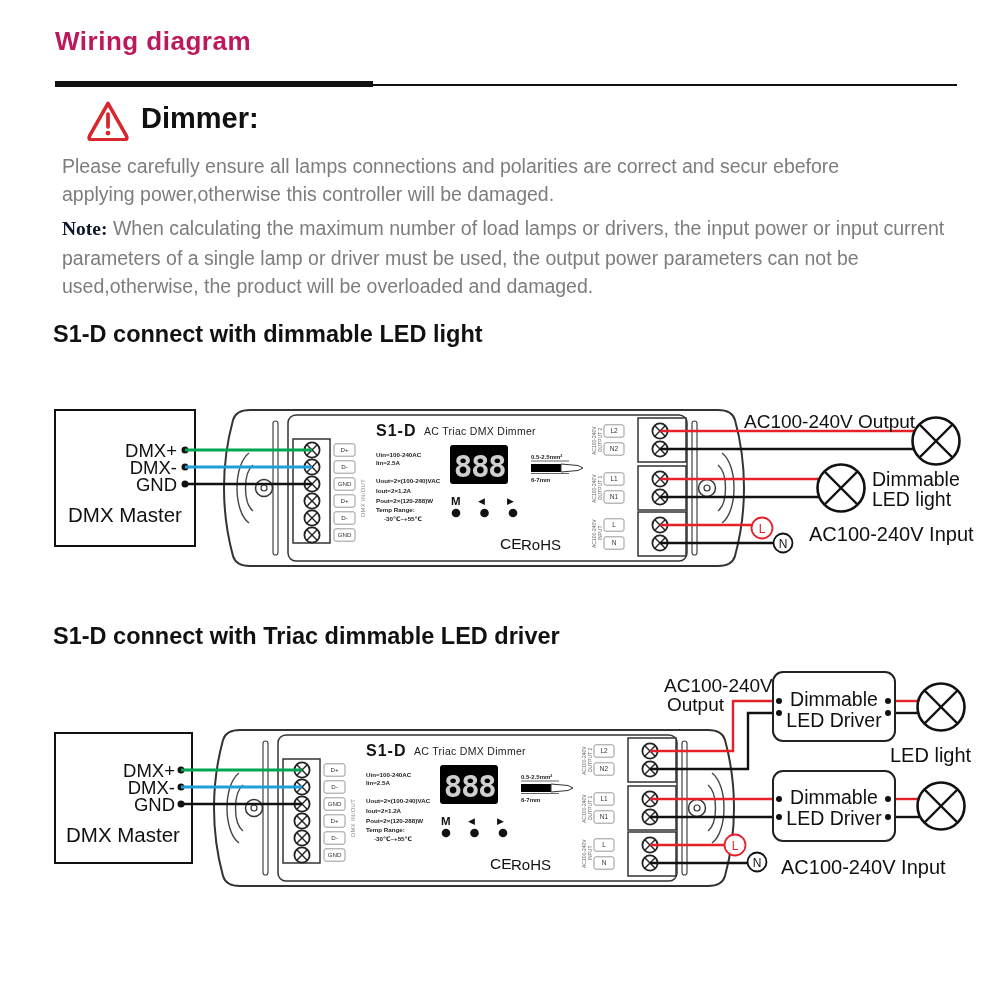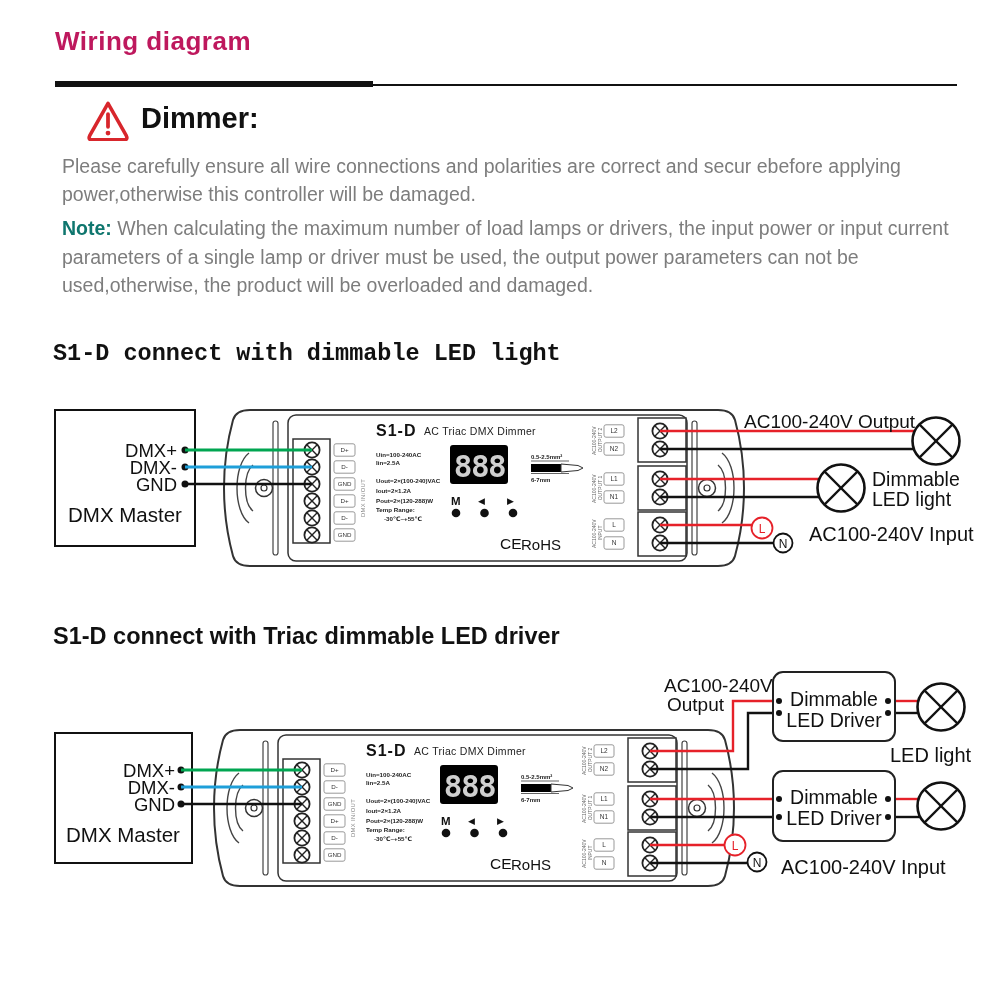--- a/index.html
+++ b/index.html
@@ -5,23 +5,23 @@
   html,body{margin:0;padding:0;}
   body{width:1000px;height:1000px;background:#fff;position:relative;overflow:hidden;
        font-family:"Liberation Sans","DejaVu Sans",sans-serif;}
   .abs{position:absolute;}
   .page-title{left:55px;top:26px;font-size:26px;font-weight:bold;color:#be185d;letter-spacing:.5px;}
   .rule-thick{left:55px;top:81px;width:318px;height:5.5px;background:#111;}
   .rule-thin{left:373px;top:84px;width:584px;height:2px;background:#111;}
   .caution-head{left:141px;top:102px;font-size:29px;font-weight:bold;color:#111;}
   .para{left:62px;top:152px;width:845px;font-size:19.5px;line-height:28px;color:#7d7d7d;}
   .note{left:62px;top:214px;width:912px;font-size:19.5px;line-height:28.5px;color:#7d7d7d;}
-  .note b{color:#0f766e;}
+  .note b{color:#0f172a;font-family:Liberation Serif, serif;}
   .h2{font-size:23.5px;font-weight:bold;color:#111;left:53px;}
-  .h2-1{top:340px;font-family:Liberation Mono, monospace;}
+  .h2-1{top:321px;}
   .h2-2{top:623px;text-align:center;}
   svg.canvas{position:absolute;left:0;top:0;}
   svg text{font-family:"Liberation Sans","DejaVu Sans",sans-serif;}
   .seg{font-family:"DejaVu Sans Mono",monospace;}
 </style>
 </head>
 <body>
 
 <svg class="canvas" width="1000" height="1000" viewBox="0 0 1000 1000">
   <defs>
@@ -268,18 +268,18 @@
 <div class="abs rule-thick"></div>
 <div class="abs rule-thin"></div>
 
 <svg class="abs" style="left:85px;top:99px;" width="46" height="42" viewBox="0 0 44 40">
   <path d="M 22,4 L 39.5,35 Q 41.5,39 36.5,39 L 7.5,39 Q 2.5,39 4.5,35 Z" fill="none" stroke="#d8262c" stroke-width="3.4" stroke-linejoin="round"></path>
   <line x1="22" y1="14.5" x2="22" y2="26.5" stroke="#d8262c" stroke-width="3.6" stroke-linecap="round"></line>
   <circle cx="22" cy="32.5" r="2.3" fill="#d8262c"></circle>
 </svg>
 <div class="abs caution-head">Dimmer:</div>
 
-<div class="abs para">Please carefully ensure all wire connections and polarities are correct and secur ebefore applying power,otherwise this controller will be damaged.</div>
+<div class="abs para">Please carefully ensure all lamps connections and polarities are correct and secur ebefore applying power,otherwise this controller will be damaged.</div>
 
 <div class="abs note"><b>Note:</b> <span>When calculating the maximum number of load lamps or drivers, the input power or input current parameters of a single lamp or driver must be used, the output power parameters can not be used,otherwise, the product will be overloaded and damaged.</span></div>
 
 <div class="abs h2 h2-1">S1-D connect with dimmable LED light</div>
 <div class="abs h2 h2-2">S1-D connect with Triac dimmable LED driver</div>
 
 </body></html>

